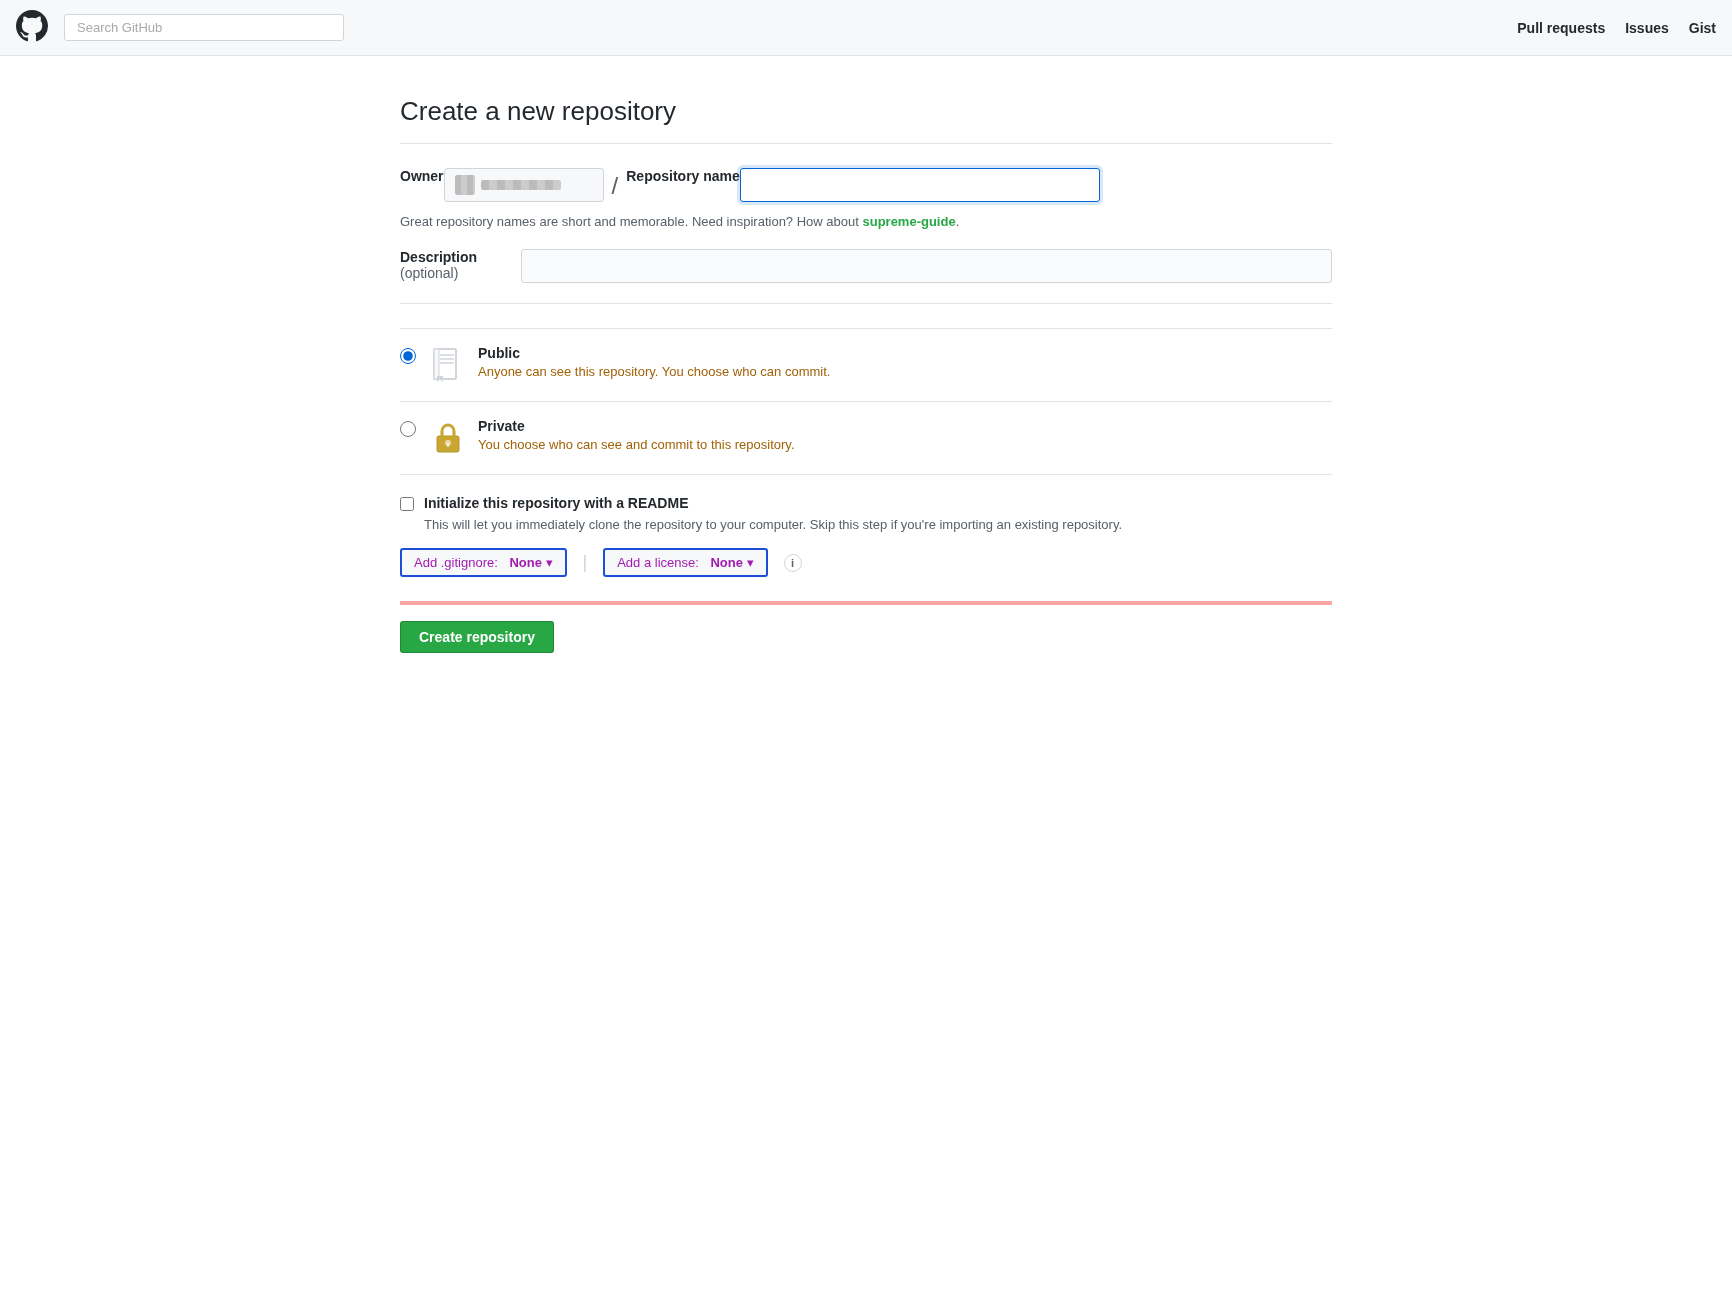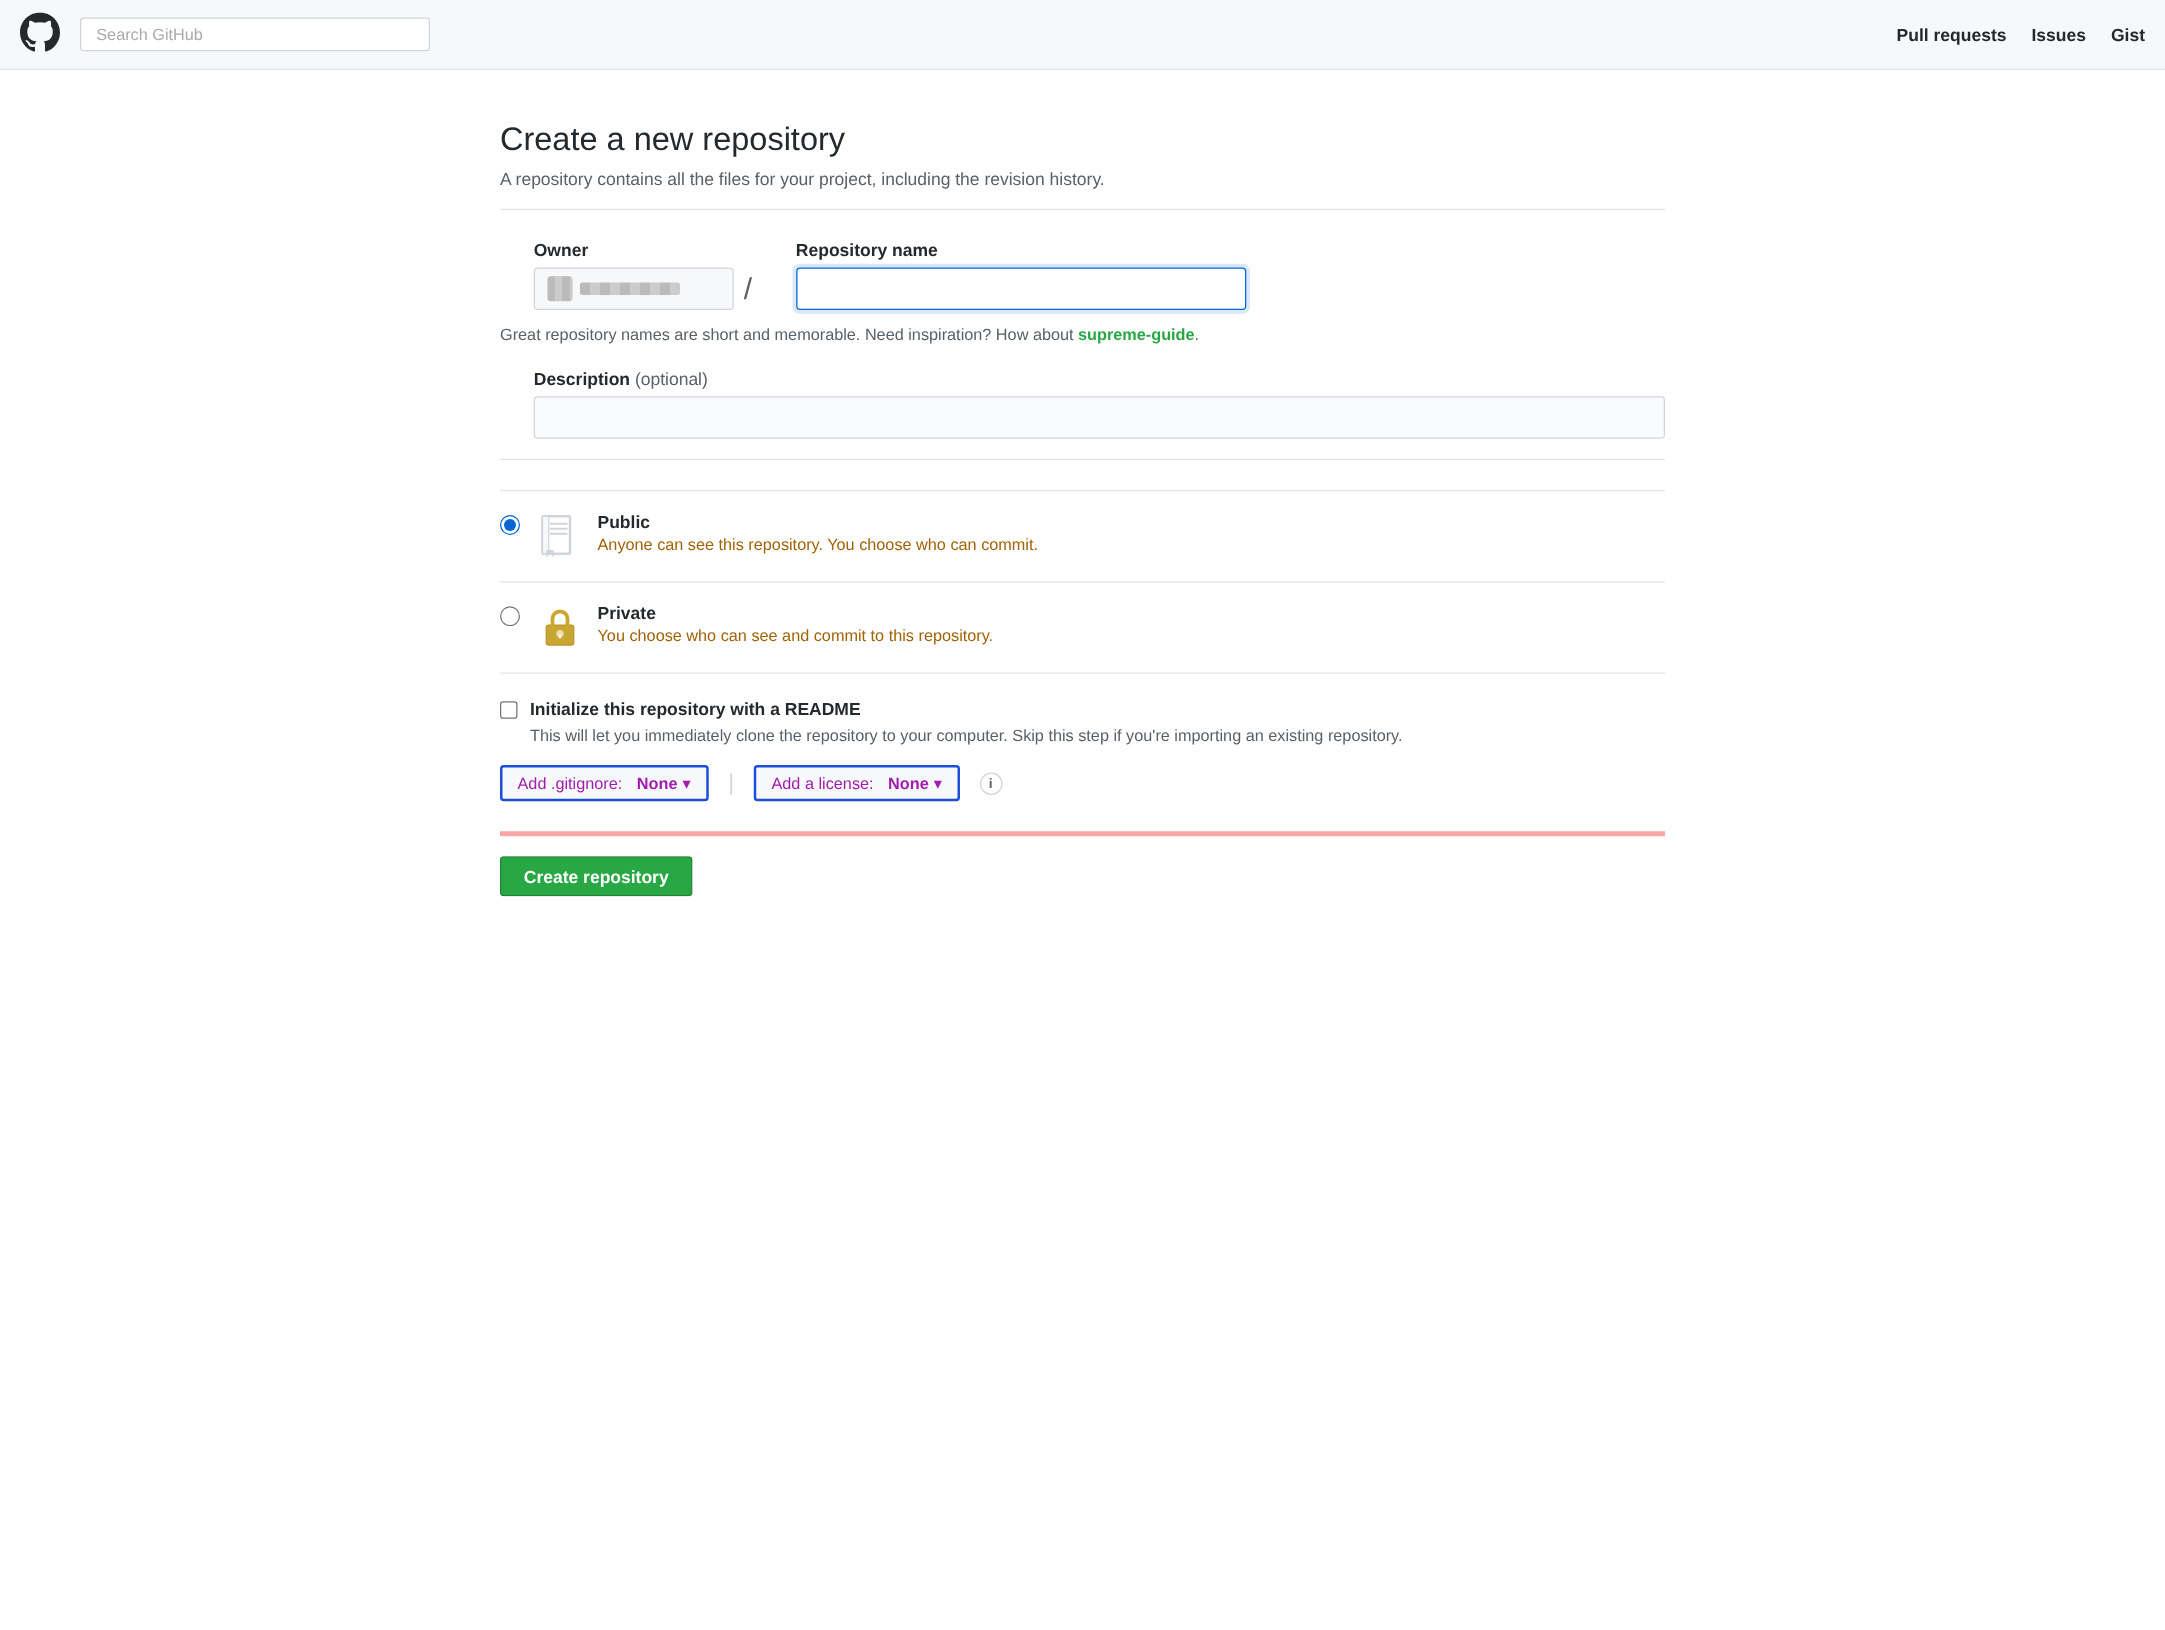--- a/index.html
+++ b/index.html
@@ -80,22 +80,20 @@
 
     .owner-repo-row {
       display: flex;
       align-items: flex-end;
       gap: 8px;
       margin-bottom: 12px;
     }
 
     .field-group {
       display: flex;
-      flex-direction: column;
-      margin-left: 27px;
     }
     .field-label {
       font-size: 14px;
       font-weight: 600;
       margin-bottom: 6px;
       color: #24292e;
     }
     .field-label-optional {
       font-weight: 400;
       color: #586069;
@@ -326,21 +324,20 @@
   </div>
   <nav class="header-nav">
     <a href="#">Pull requests</a>
     <a href="#">Issues</a>
     <a href="#">Gist</a>
   </nav>
 </header>
 
 <main class="main-content">
   <h1 class="page-title">Create a new repository</h1>
-  <p class="page-subtitle">A repository contains all the files for your project, including the revision history.</p>
   <hr class="divider">
 
   <div class="form-section">
 
     <div class="owner-repo-row">
       <div class="field-group">
         <div class="field-label">Owner</div>
         <div class="owner-dropdown">
           <div class="owner-avatar-placeholder"></div>
           <div class="owner-name-placeholder"></div>

